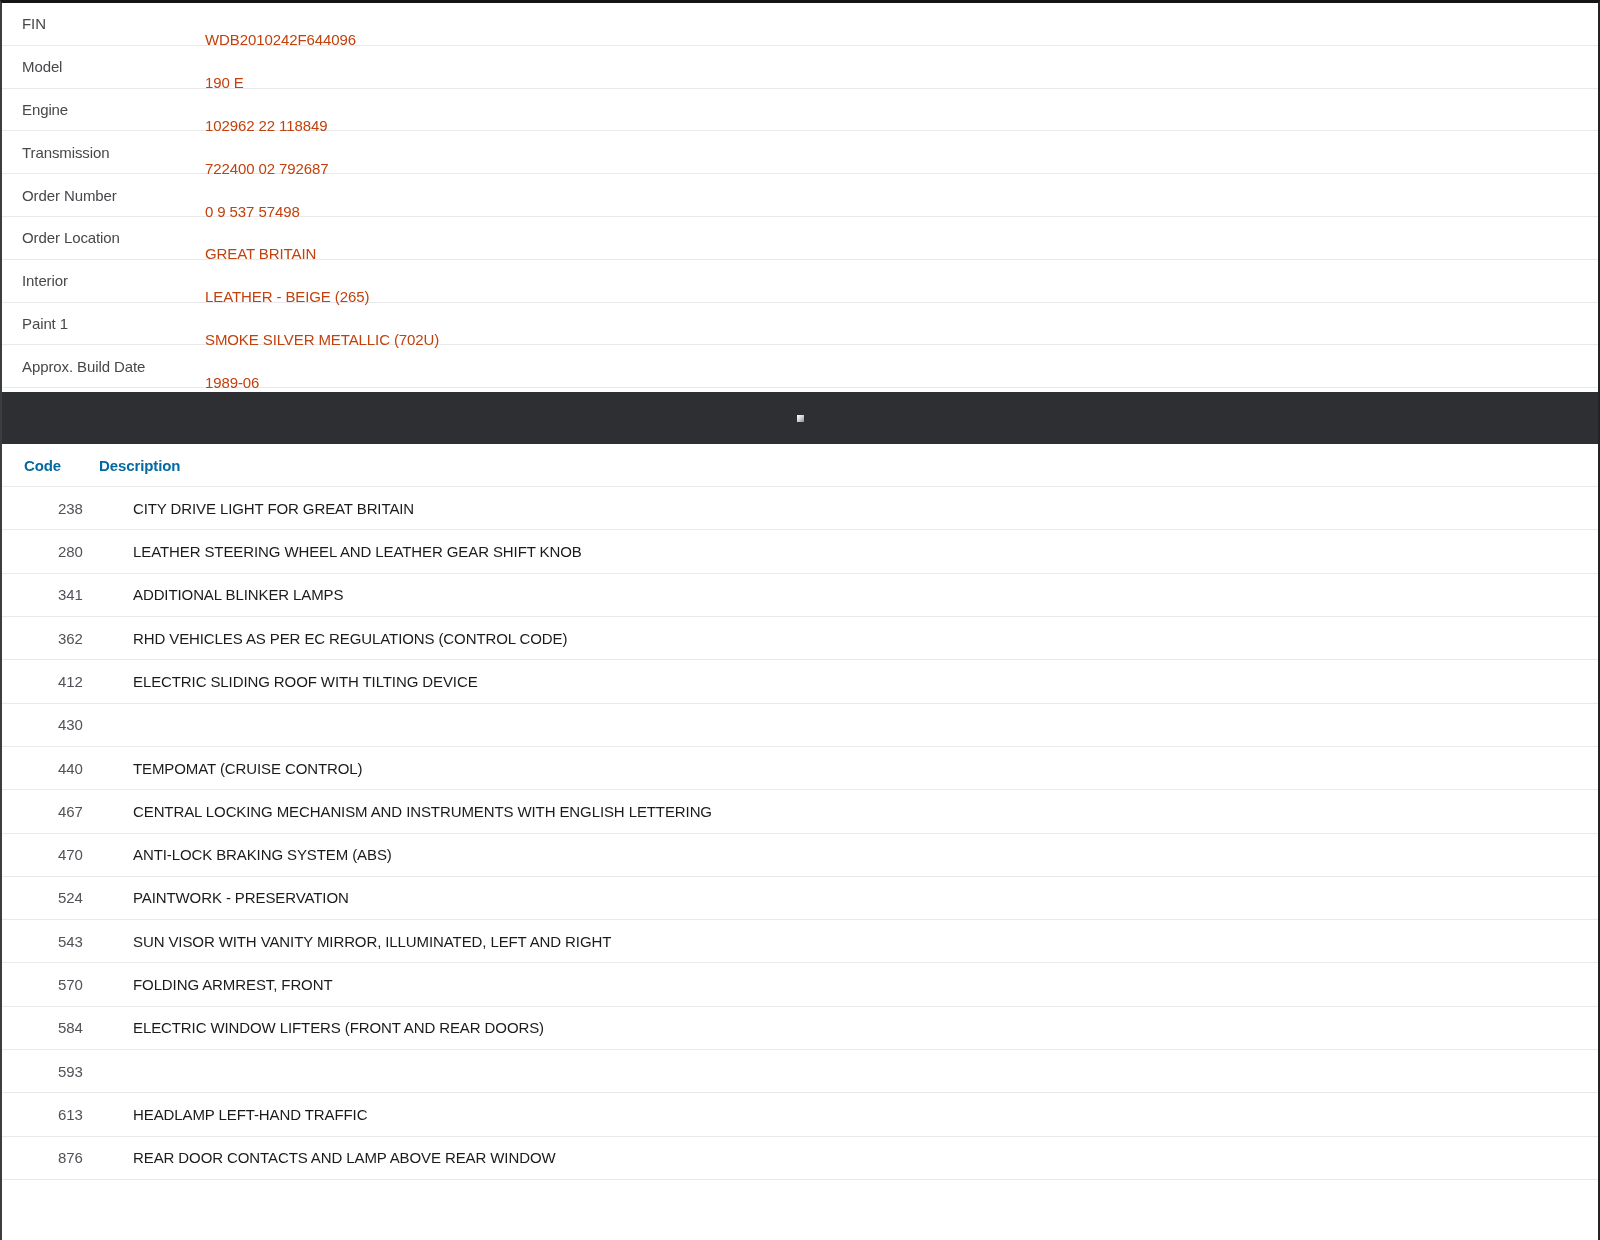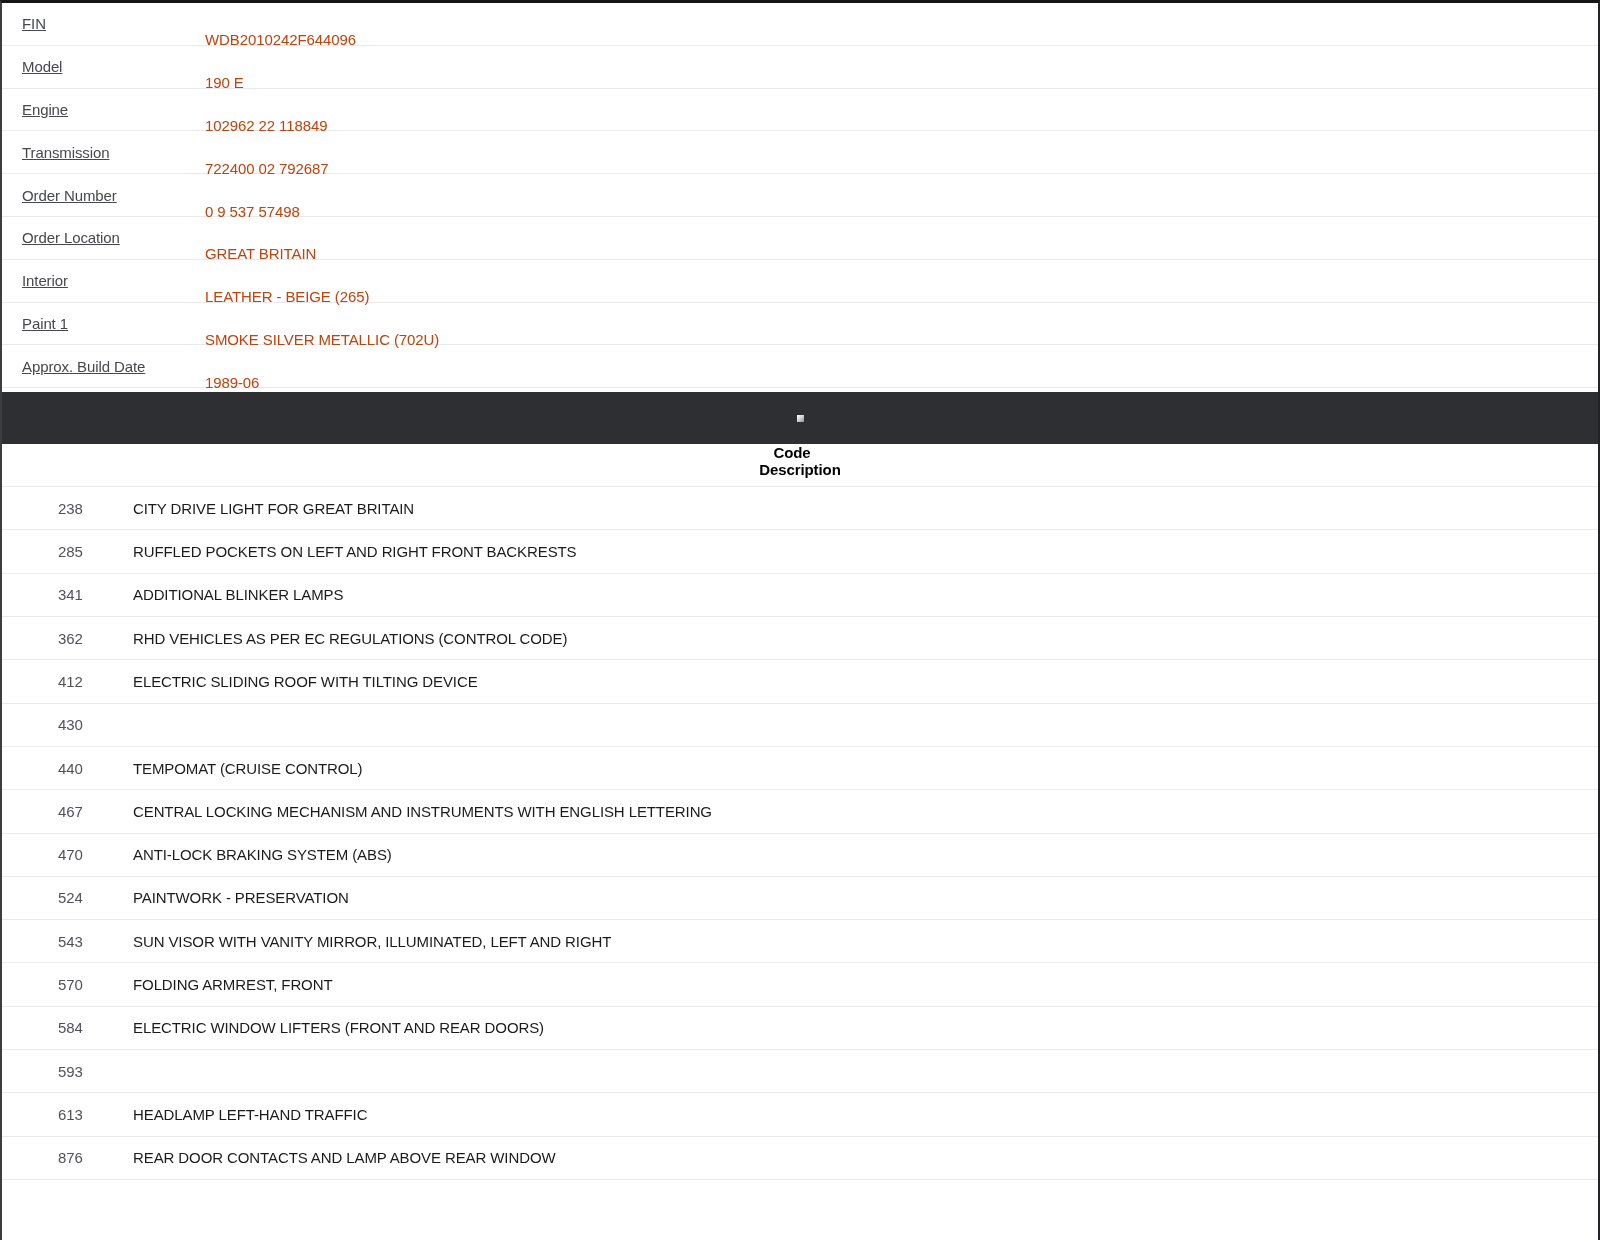--- a/index.html
+++ b/index.html
@@ -25,21 +25,20 @@
     align-items: center;
     border-bottom: 1px solid #e9e9eb;
     background: #ffffff;
   }
   .kv-label {
     box-sizing: border-box;
     width: 203px;
     padding-left: 20px;
     color: #47484c;
     flex: none;
-    text-decoration: underline;
   }
   .kv-value {
     color: #c2410c;
     flex: 1;
     margin-top: 32px;
   }
 
   
   .dark-bar {
     margin-top: 4px;
@@ -57,22 +56,21 @@
   }
 
   
   .codes-table { width: 100%; }
   .codes-header {
     height: 42px;
     display: flex;
     align-items: center;
     border-bottom: 1px solid #e9e9eb;
     font-weight: bold;
-    color: #000000;
-    flex-direction: column;
+    color: #0369a1;
   }
   .code-cell {
     box-sizing: border-box;
     width: 97px;
     padding-left: 22px;
     flex: none;
   }
   .desc-cell { flex: 1; }
   .code-row {
     height: 42.3px;
@@ -136,22 +134,22 @@
     <div class="codes-header">
       <div class="code-cell">Code</div>
       <div class="desc-cell">Description</div>
     </div>
     <div id="codes-body">
         <div class="code-row">
           <div class="code-cell">238</div>
           <div class="desc-cell">CITY DRIVE LIGHT FOR GREAT BRITAIN</div>
         </div>
         <div class="code-row">
-          <div class="code-cell">285</div>
-          <div class="desc-cell">RUFFLED POCKETS ON LEFT AND RIGHT FRONT BACKRESTS</div>
+          <div class="code-cell">280</div>
+          <div class="desc-cell">LEATHER STEERING WHEEL AND LEATHER GEAR SHIFT KNOB</div>
         </div>
         <div class="code-row">
           <div class="code-cell">341</div>
           <div class="desc-cell">ADDITIONAL BLINKER LAMPS</div>
         </div>
         <div class="code-row">
           <div class="code-cell">362</div>
           <div class="desc-cell">RHD VEHICLES AS PER EC REGULATIONS (CONTROL CODE)</div>
         </div>
         <div class="code-row">

